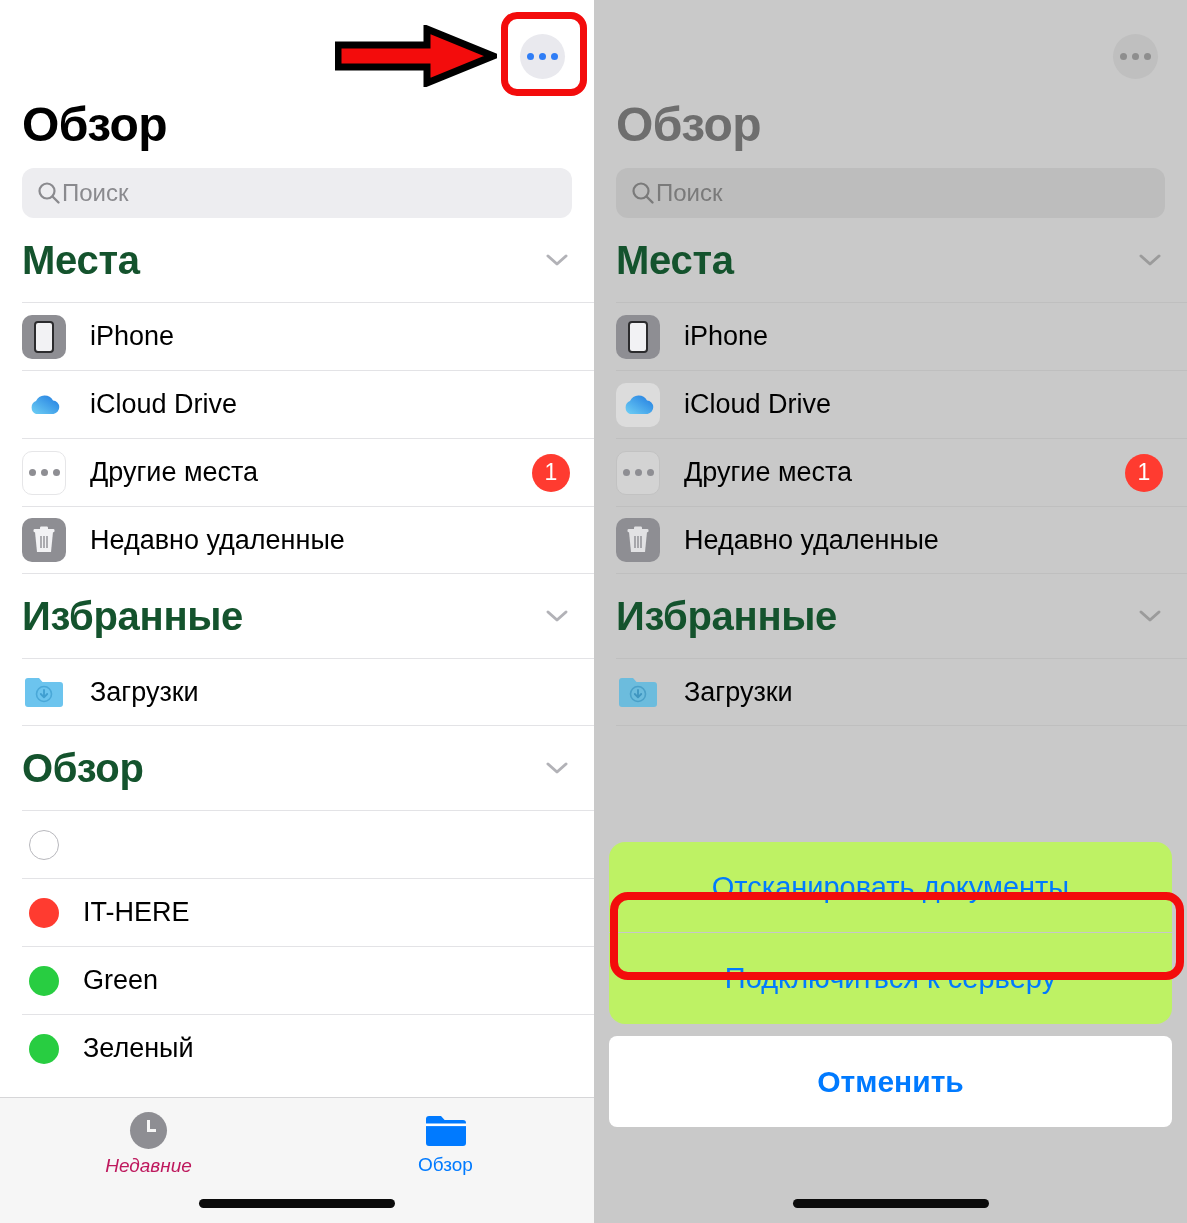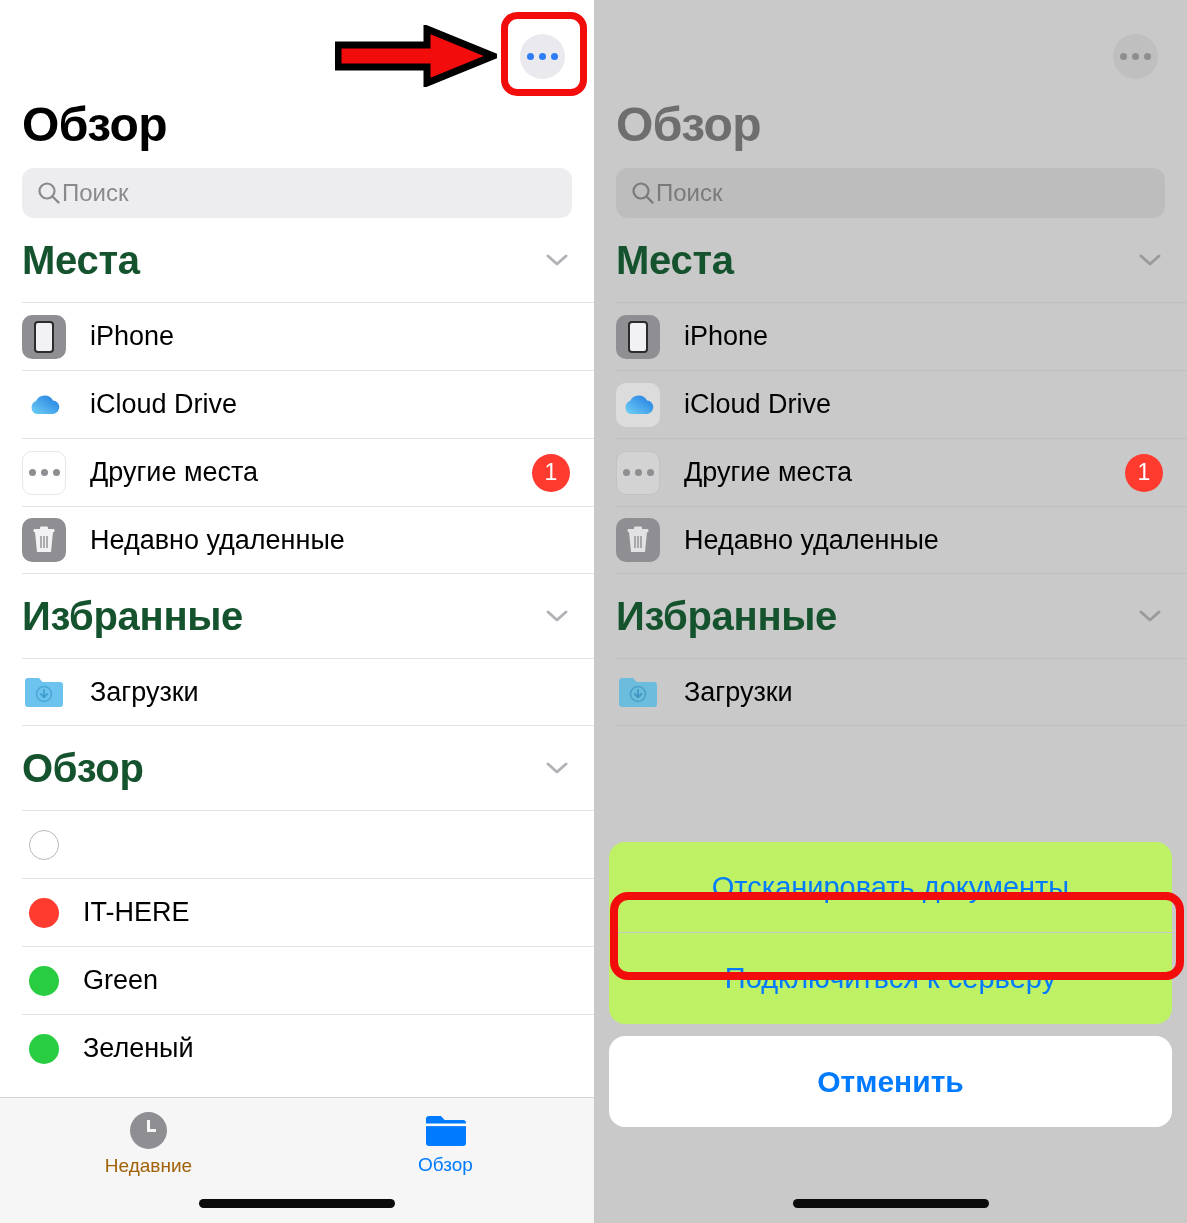--- a/index.html
+++ b/index.html
@@ -185,21 +185,21 @@
     display: flex;
   }
   .tab {
     flex: 1;
     display: flex; flex-direction: column;
     align-items: center; justify-content: flex-start;
     padding-top: 14px;
     gap: 6px;
   }
   .tab-label { font-size: 19px; }
-  .tab-recent .tab-label { color: #a16207; }
+  .tab-recent .tab-label { color: #be185d; font-style: italic; }
   .tab-browse .tab-label { color: #007aff; }
   .clock-icon {
     width: 37px; height: 37px; border-radius: 50%;
     background: #8e8e93;
     position: relative;
   }
   .clock-icon::before, .clock-icon::after {
     content: ""; position: absolute; background: #f6f6f6;
   }
   .clock-icon::before { width: 2.5px; height: 11px; left: 17px; top: 8px; }
@@ -230,21 +230,21 @@
   .sheet-item {
     height: 91px;
     display: flex; align-items: center; justify-content: center;
     font-size: 29px;
     color: #007aff;
     border-bottom: 1px solid #c7c7c9;
   }
   .sheet-item:last-child { border-bottom: none; }
   .sheet-cancel {
     background: #ffffff;
-    border-radius: 16px;
+    border-radius: 8px;
     height: 91px;
     display: flex; align-items: center; justify-content: center;
     font-size: 30px;
     font-weight: bold;
     color: #007aff;
   }
 
   
   .anno-box {
     position: absolute;

